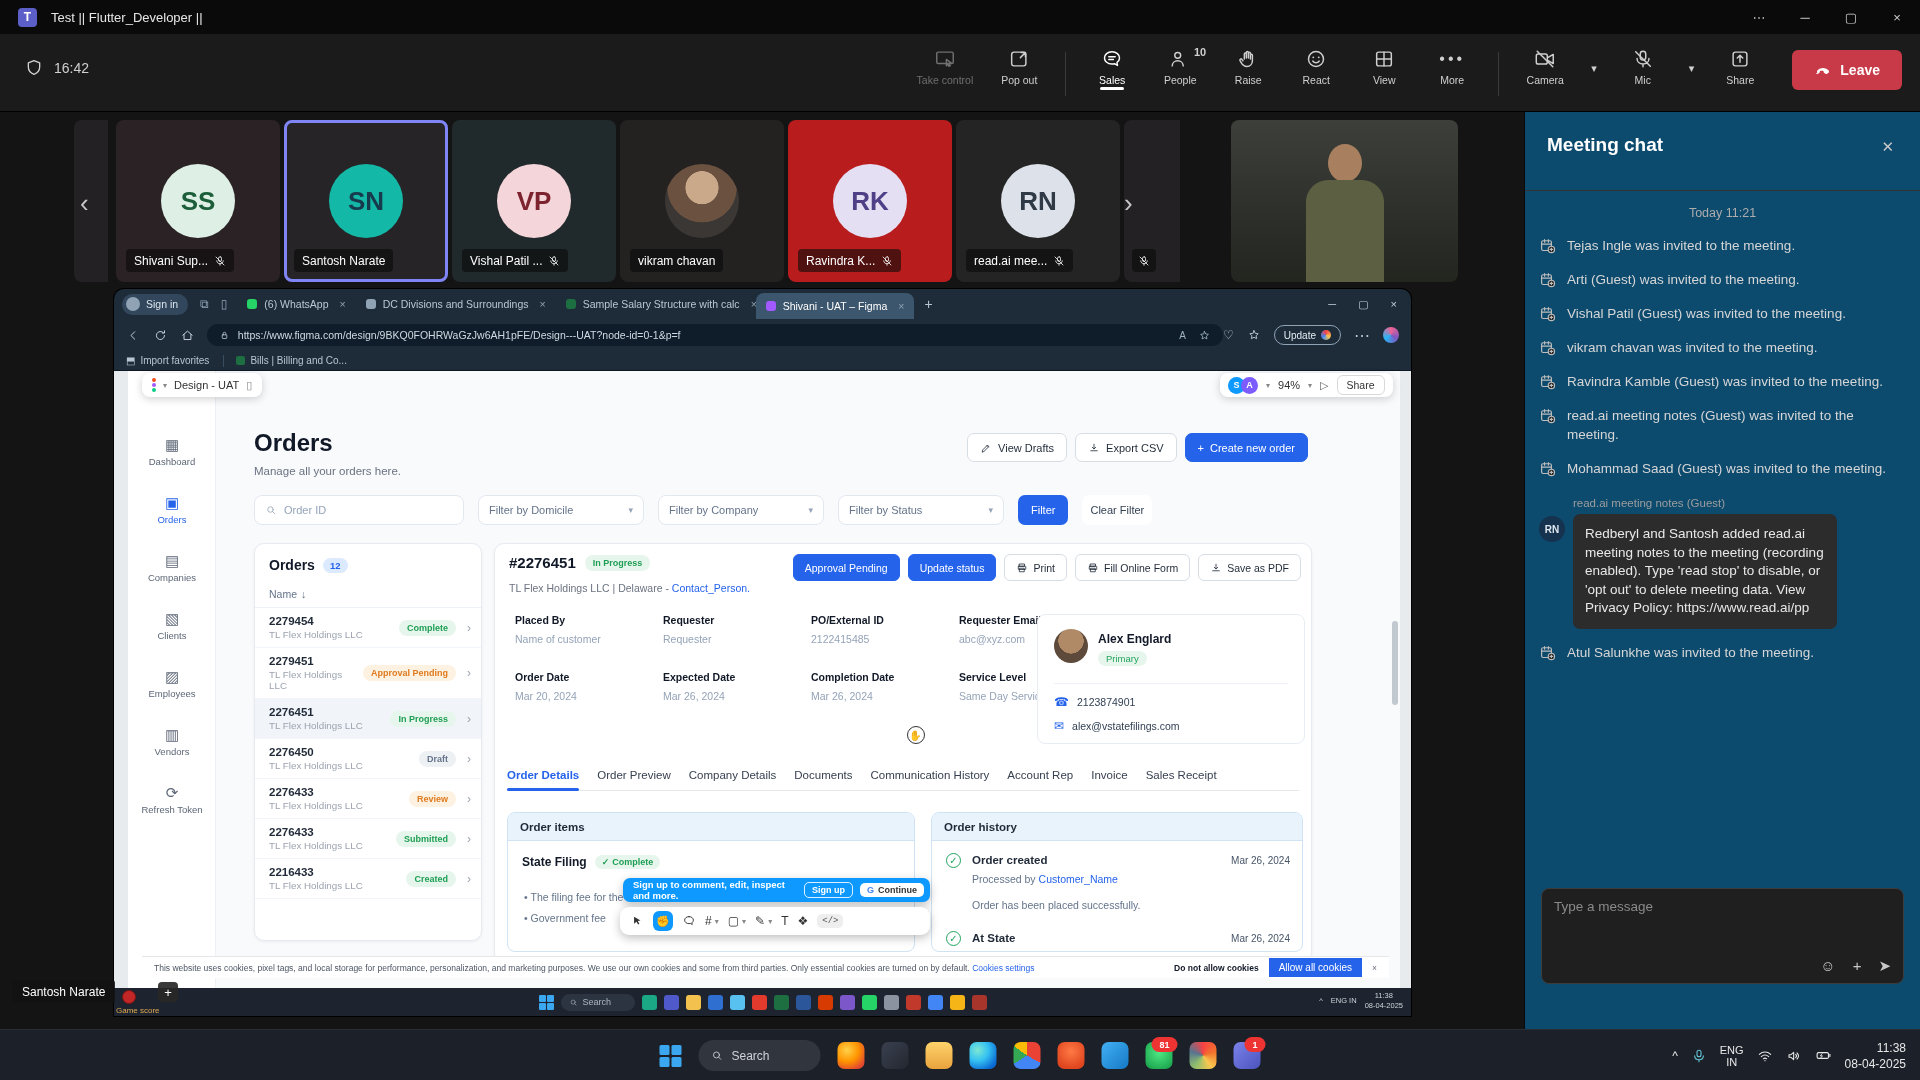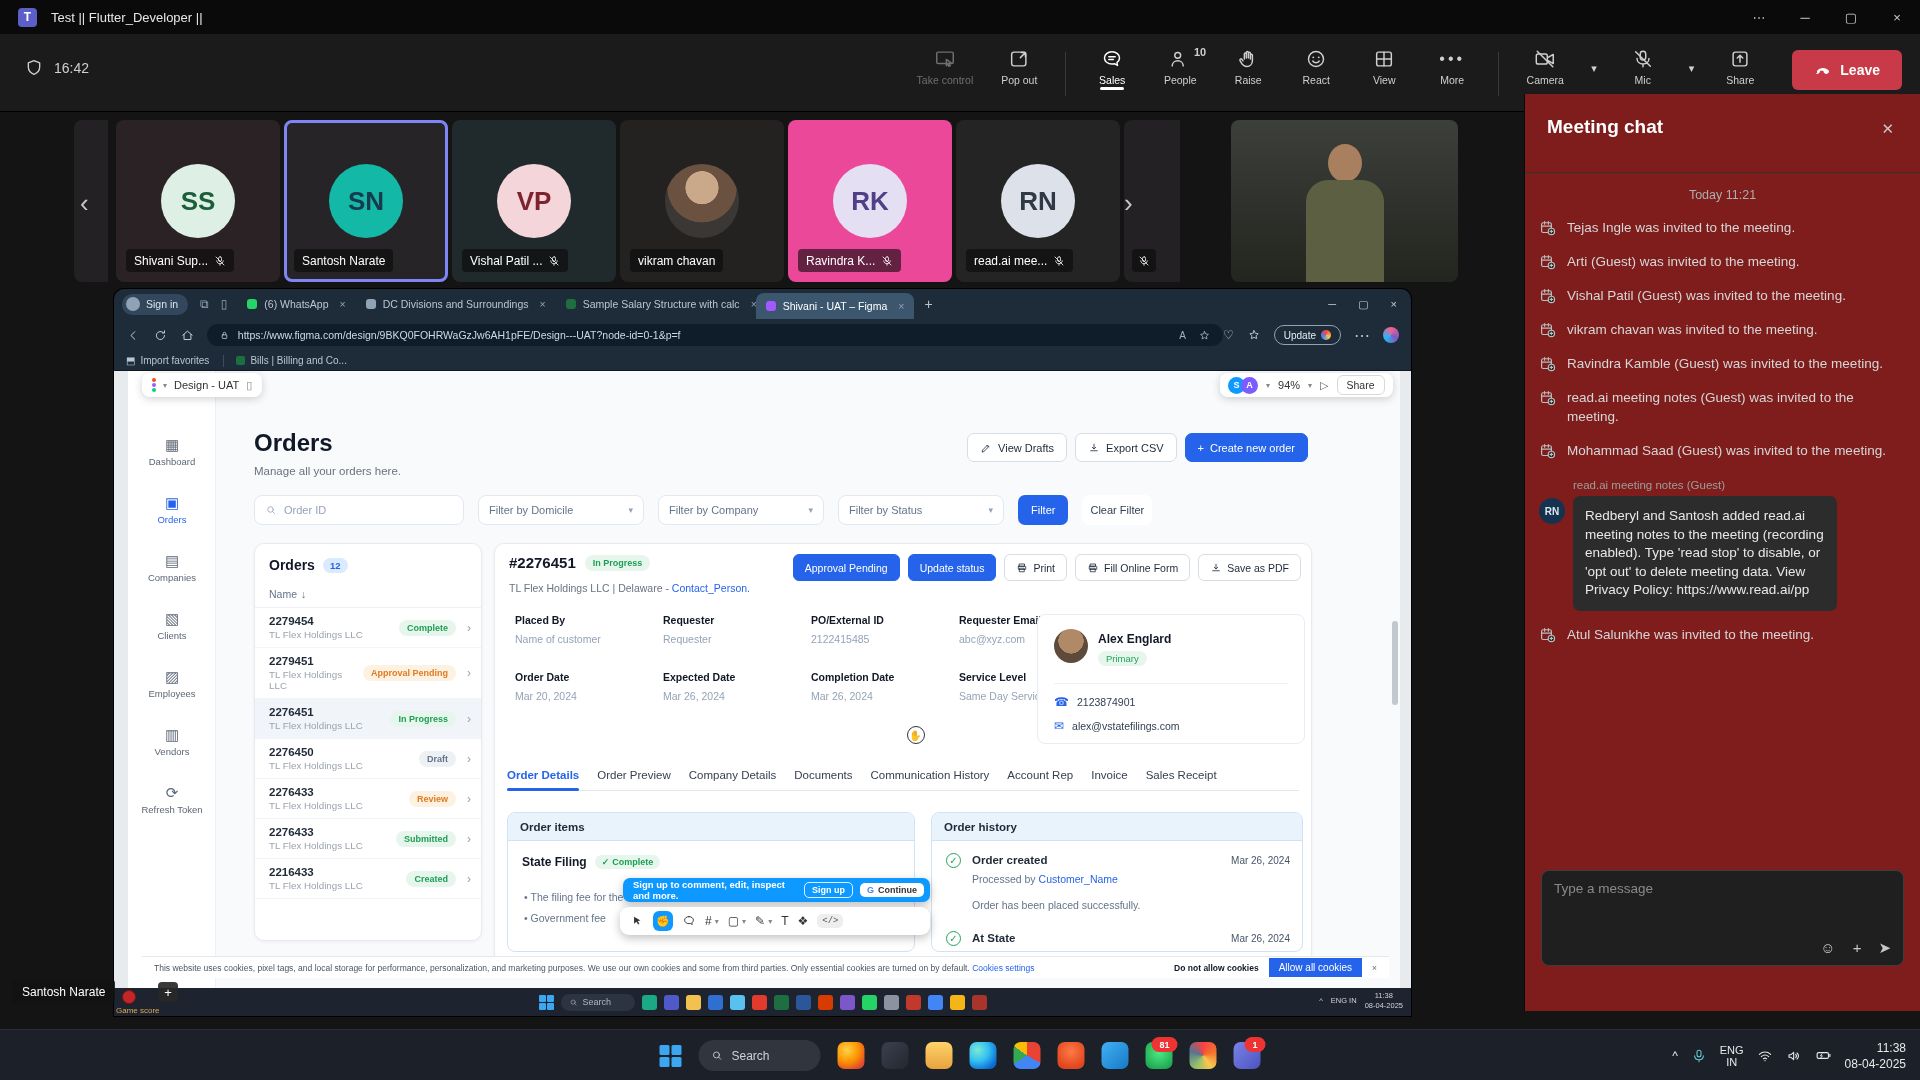--- a/index.html
+++ b/index.html
@@ -175,21 +175,21 @@
   .in-ic{width:15px;height:15px;border-radius:3px;}
   .in-tray{position:absolute;right:8px;top:3px;display:flex;gap:8px;align-items:center;color:#cfd2d8;font-size:7.5px;text-align:center;line-height:10px;}
 
   
   .presenter{position:absolute;left:12px;top:980px;height:23px;background:rgba(18,18,18,.88);border-radius:3px;color:#fff;font-size:12px;display:flex;align-items:center;padding:0 10px;}
   .pres-plus{position:absolute;left:158px;top:982px;width:20px;height:20px;border-radius:4px;background:rgba(40,40,40,.92);color:#fff;font-size:13px;display:flex;align-items:center;justify-content:center;}
   .gamedot{position:absolute;left:122px;top:990px;width:14px;height:14px;border-radius:50%;background:#c22727;border:1px solid #7c1414;}
   .gametext{position:absolute;left:116px;top:1006px;font-size:8px;color:#e0a94f;}
 
   
-  .chatpanel{position:absolute;left:1524px;top:94px;width:396px;height:917px;background:#7f1d1d;border-left:1px solid #0a0a0a;}
+  .chatpanel{position:absolute;left:1524px;top:112px;width:396px;height:917px;background:#0c4a6e;border-left:1px solid #0a0a0a;}
   .chat-title{position:absolute;left:22px;top:22px;font-size:19px;font-weight:bold;color:#fff;}
   .chat-close{position:absolute;right:26px;top:26px;color:#c8c8c8;font-size:15px;}
   .chat-div{position:absolute;left:0;right:0;top:78px;height:1px;background:#333;}
   .chat-date{position:absolute;left:0;right:0;top:94px;text-align:center;color:#adadad;font-size:12.5px;}
   .msgs{position:absolute;left:14px;top:124px;width:368px;display:flex;flex-direction:column;}
   .sysmsg{display:flex;gap:10px;margin-bottom:15px;color:#d6d6d6;}
   .sysmsg .cic{flex:none;color:#bdbdbd;margin-top:1px;}
   .sysmsg .mt{font-size:13.5px;line-height:19px;width:320px;}
   .senderlbl{margin:4px 0 5px 34px;font-size:11.5px;color:#9d9d9d;}
   .bubrow{display:flex;gap:8px;}
@@ -374,21 +374,21 @@
 
       <div class="tile" style="background: rgb(36, 33, 33);">
 
         <div class="av av-photo"></div>
         <div class="namepill">
           <span>vikram chavan</span>
 
         </div>
       </div>
 
-      <div class="tile" style="background: #ec4899; text-align: right;">
+      <div class="tile" style="background: #b91c1c; text-align: right;">
         <div class="av" style="background: rgb(229, 223, 243);">
           <span style="color: rgb(79, 63, 134);">RK</span>
         </div>
 
         <div class="namepill">
           <span>Ravindra K...</span>
           <svg class="ico" width="12" height="12" viewBox="0 0 24 24">
             <rect x="9" y="3.5" width="6" height="9.5" rx="3"></rect>
             <path d="M5.5 11.5c0 3.5 2.8 6 6.5 6s6.5-2.5 6.5-6M12 17.5v3M4 4l16 16"></path>
           </svg>

